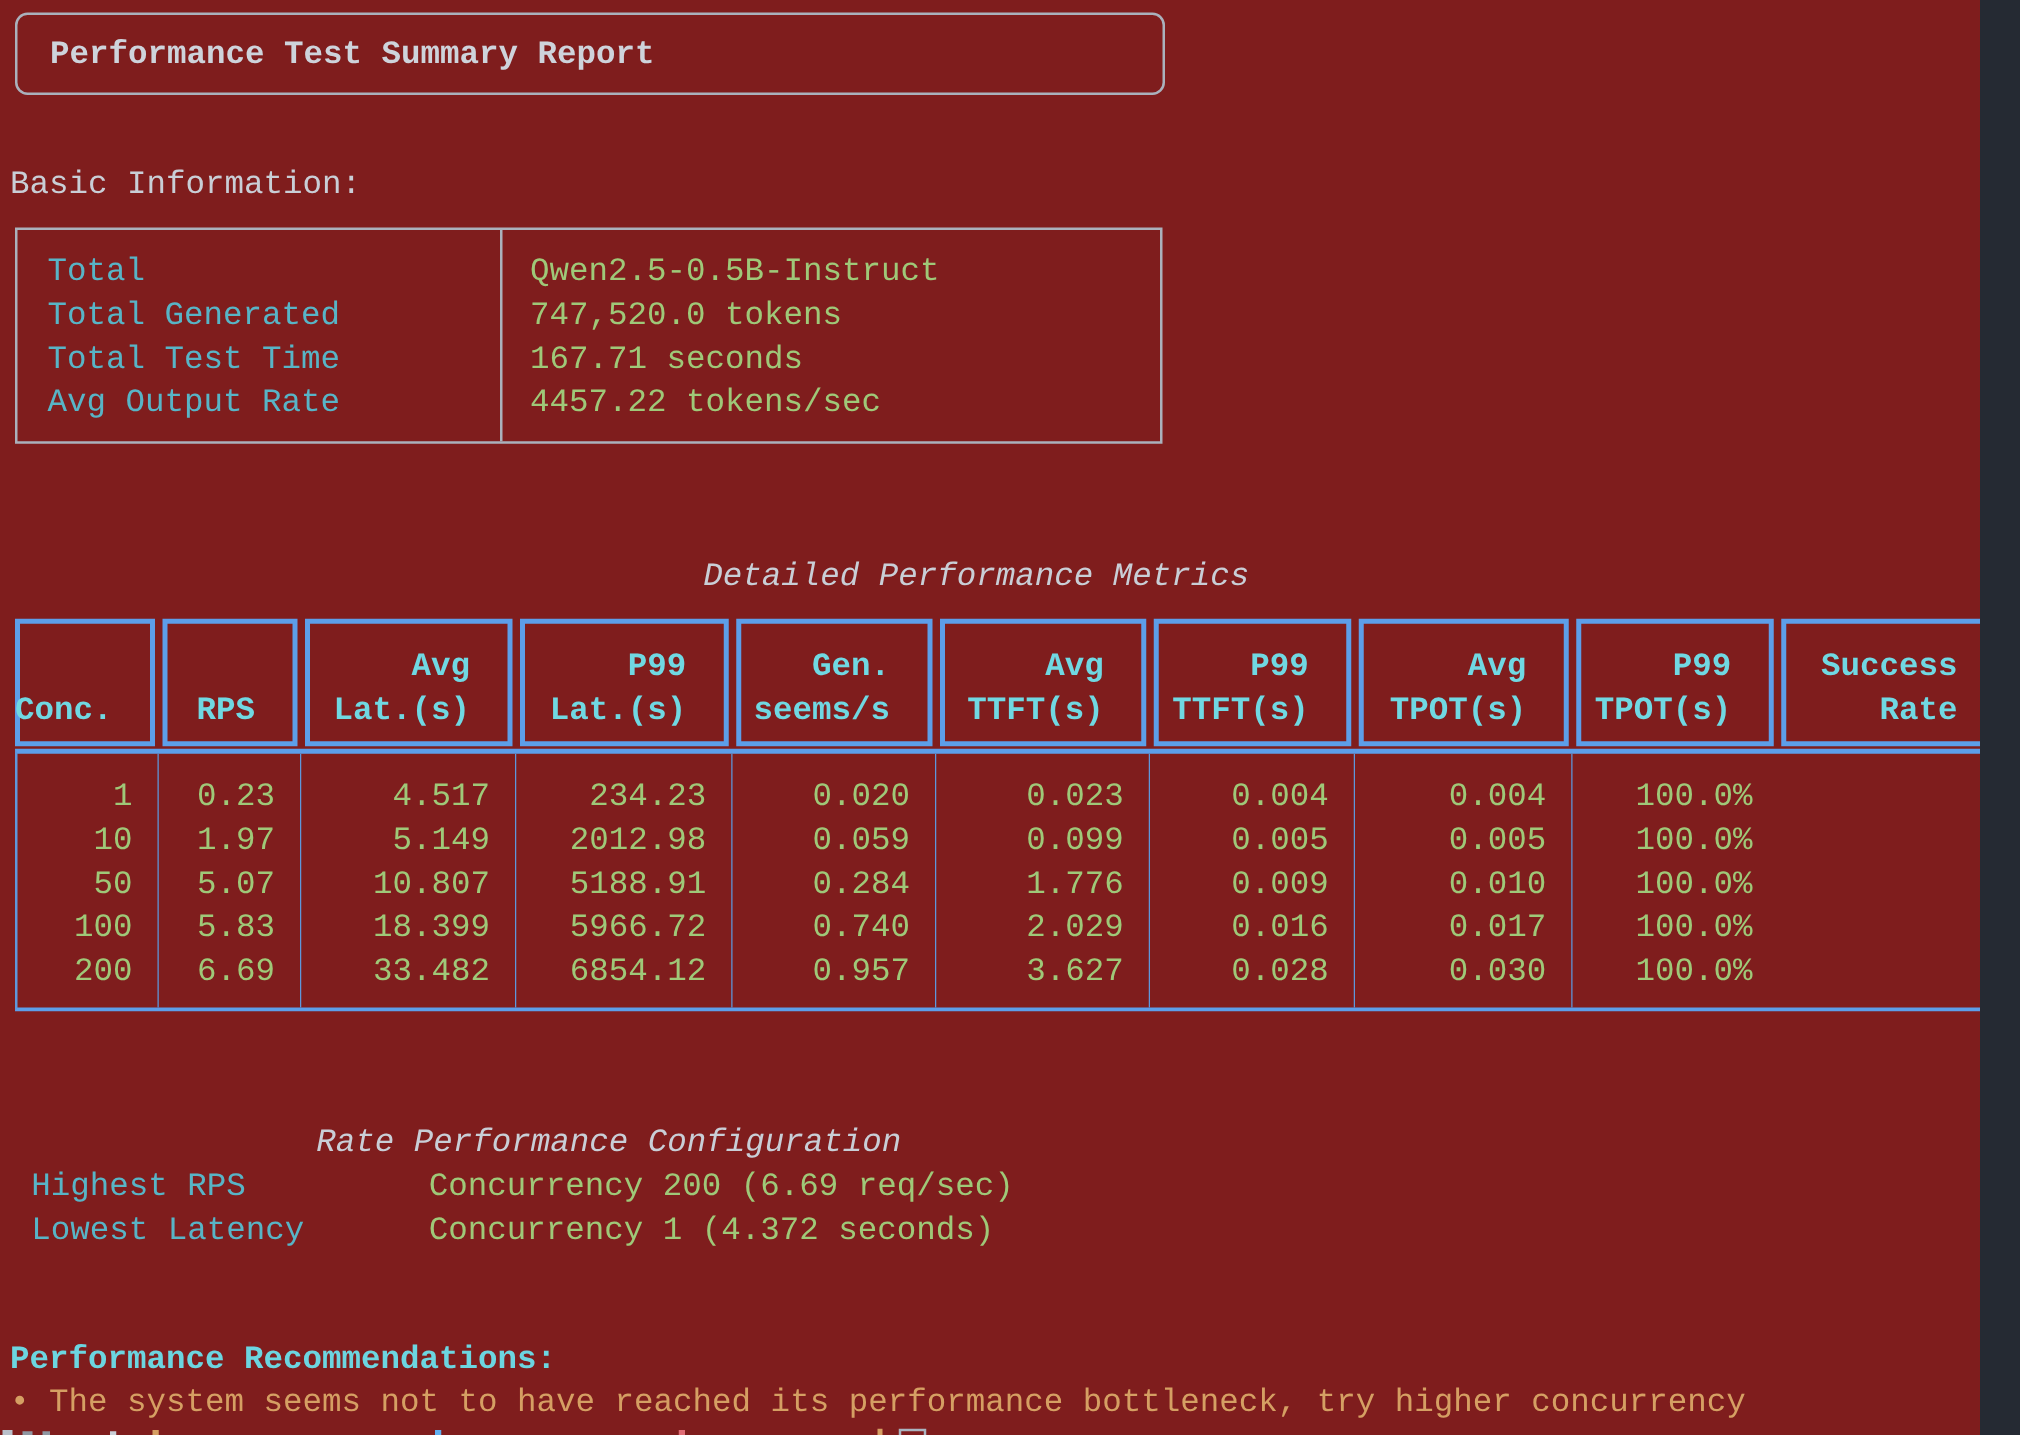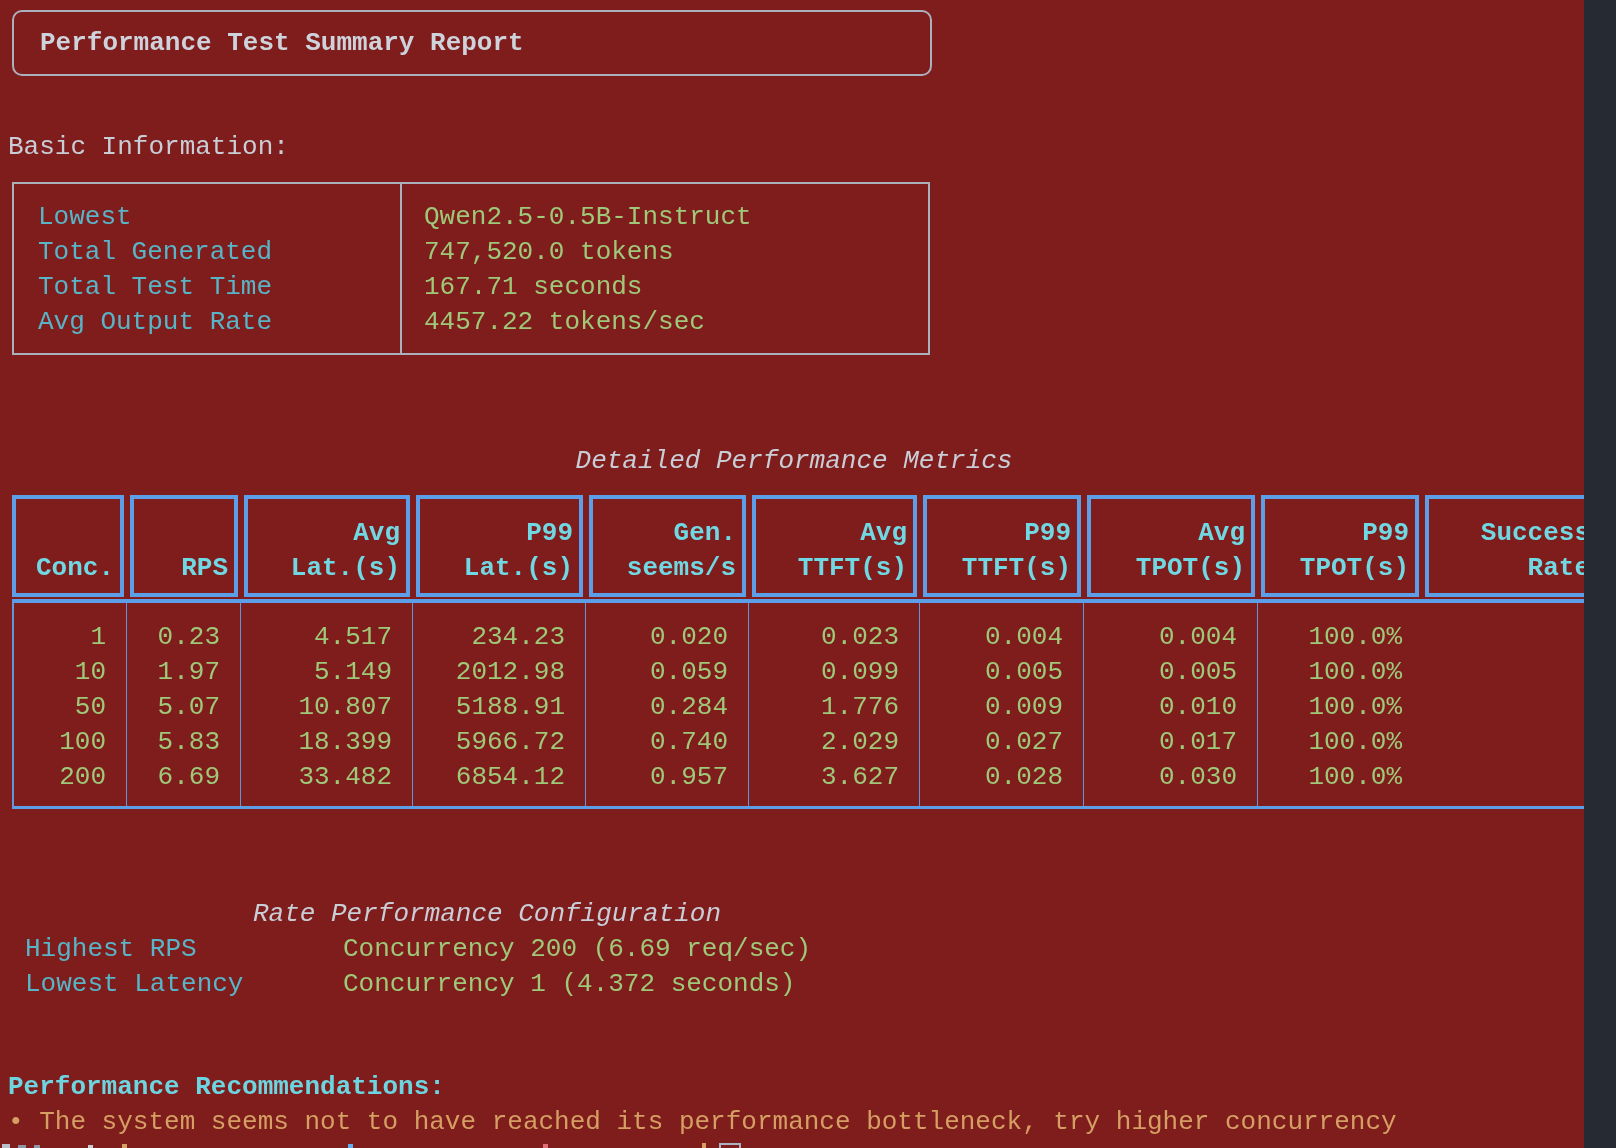--- a/index.html
+++ b/index.html
@@ -22,27 +22,27 @@
   .basic-table{position:absolute;left:12px;top:182px;width:918px;height:173px;
     border:2px solid #aab1bc;box-sizing:border-box;}
   .basic-divider{position:absolute;left:386px;top:0;bottom:0;width:2px;background:#aab1bc;}
   .basic-col{position:absolute;top:16px;white-space:nowrap;}
   .basic-labels{left:24px;color:#58b4c6;}
   .basic-values{left:410px;color:#9fc878;}
   .basic-col div{height:35px;}
 
   
   .metrics-heading{position:absolute;left:0;top:444px;width:1562px;text-align:center;
-    font-style:italic;color:#c9ced6;padding-left:13px;}
+    font-style:italic;color:#c9ced6;}
 
   
   .mt-header{position:absolute;left:12px;top:495px;width:1588px;display:flex;gap:6px;}
   .mt-hcell{box-sizing:border-box;border:4px solid #5d9ee9;height:102px;
     display:flex;flex-direction:column;justify-content:flex-end;align-items:flex-end;
-    padding:0 6px 7px 0;color:#70d8e2;font-weight:bold;}
+    padding:0 30px 7px 0;color:#70d8e2;font-weight:bold;}
   .mt-hcell span{display:block;white-space:nowrap;}
   .mt-hcell:nth-child(1){width:112px}
   .mt-hcell:nth-child(2){width:108px}
   .mt-hcell:nth-child(3){width:166px}
   .mt-hcell:nth-child(4){width:167px}
   .mt-hcell:nth-child(5){width:157px}
   .mt-hcell:nth-child(6){width:165px}
   .mt-hcell:nth-child(7){width:158px}
   .mt-hcell:nth-child(8){width:168px}
   .mt-hcell:nth-child(9){width:158px}
@@ -90,21 +90,21 @@
 
   <div class="title-box">
     <div class="t">Performance Test Summary Report</div>
   </div>
 
   <div class="basic-heading">Basic Information:</div>
 
   <div class="basic-table">
     <div class="basic-divider"></div>
     <div class="basic-col basic-labels">
-      <div>Lowest</div>
+      <div>Total</div>
       <div>Total Generated</div>
       <div>Total Test Time</div>
       <div>Avg Output Rate</div>
     </div>
     <div class="basic-col basic-values">
       <div>Qwen2.5-0.5B-Instruct</div>
       <div>747,520.0 tokens</div>
       <div>167.71 seconds</div>
       <div>4457.22 tokens/sec</div>
     </div>
@@ -192,21 +192,21 @@
         <span>0.023</span>
         <span>0.099</span>
         <span>1.776</span>
         <span>2.029</span>
         <span>3.627</span>
       </div>
       <div class="mt-bcol">
         <span>0.004</span>
         <span>0.005</span>
         <span>0.009</span>
-        <span>0.027</span>
+        <span>0.016</span>
         <span>0.028</span>
       </div>
       <div class="mt-bcol">
         <span>0.004</span>
         <span>0.005</span>
         <span>0.010</span>
         <span>0.017</span>
         <span>0.030</span>
       </div>
       <div class="mt-bcol">

